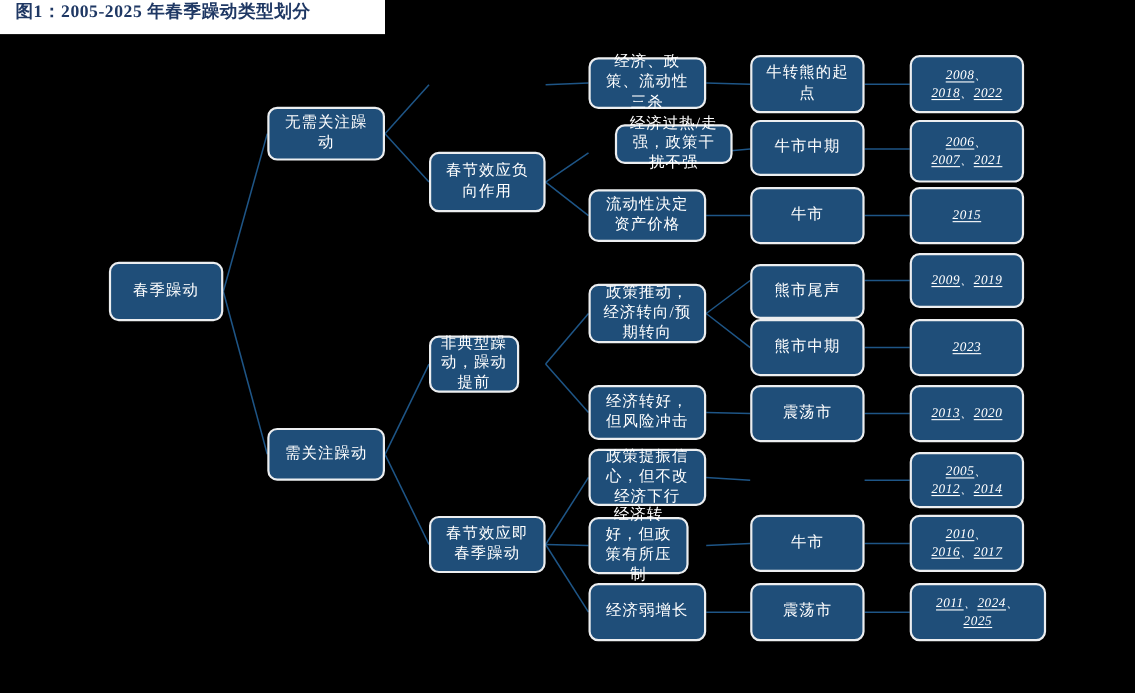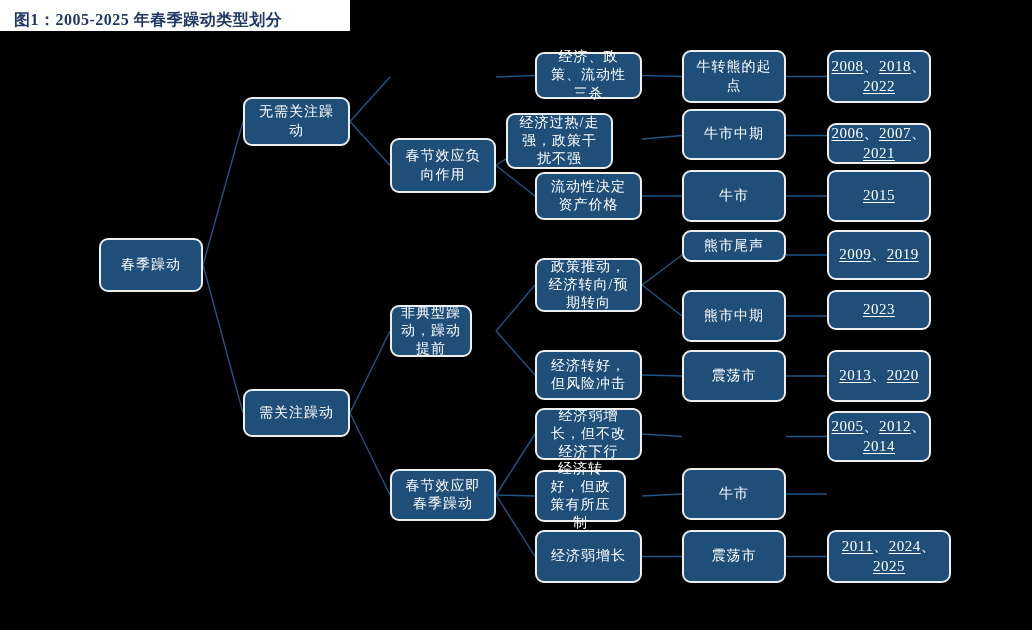--- a/index.html
+++ b/index.html
@@ -7,21 +7,21 @@
     position:relative;
     width:1032px;height:630px;
     background:#000;
     overflow:hidden;
     font-family:"Liberation Serif","DejaVu Serif",serif;
   }
   .title-strip{
     position:absolute;left:0;top:0;
     width:350px;height:31px;
     background:#ffffff;
-    display:flex;align-items:flex-end;
+    display:flex;align-items:flex-start;
     box-sizing:border-box;
     padding-left:14px;
   }
   .title-text{
     color:#1f3864;
     font-size:16px;
     font-weight:bold;
     letter-spacing:0.5px;
     white-space:nowrap;
   }
@@ -34,23 +34,24 @@
     border-radius:9px;
     color:#ffffff;
     display:flex;align-items:center;justify-content:center;
     text-align:center;
     font-size:14px;
     line-height:1.3;
     letter-spacing:1px;
     padding:2px 7px;
   }
   .node.years{
-    font-size:15px;
+    font-size:12px;
     letter-spacing:0.5px;
-    padding:2px 1px;
+    padding:2px 17px;
+    font-style:italic;
   }
   .node.years .yr{
     text-decoration:underline;
     text-underline-offset:2px;
   }
   .node.years .sep{text-decoration:none;}
 </style>
 </head>
 <body>
 
@@ -98,55 +99,58 @@
   <div class="node" style="left:99px;top:238px;width:104px;height:54px">春季躁动</div>
 
   <div class="node" style="left:243px;top:97px;width:107px;height:49px">无需关注躁动</div>
   <div class="node" style="left:243px;top:389px;width:107px;height:48px">需关注躁动</div>
 
   <div class="node" style="left:390px;top:138px;width:106px;height:55px">春节效应负向作用</div>
   <div class="node" style="left:390px;top:305px;width:82px;height:52px">非典型躁动，躁动提前</div>
   <div class="node" style="left:390px;top:469px;width:106px;height:52px">春节效应即春季躁动</div>
 
   <div class="node" style="left:535px;top:52px;width:107px;height:47px">经济、政策、流动性三杀</div>
-  <div class="node" style="left:506px;top:113px;width:107px;height:56px">经济过热/走强，政策干扰不强</div>
+  <div class="node" style="left:559px;top:113px;width:107px;height:36px">经济过热/走强，政策干扰不强</div>
   <div class="node" style="left:535px;top:172px;width:107px;height:48px">流动性决定资产价格</div>
   <div class="node" style="left:535px;top:258px;width:107px;height:54px">政策推动，经济转向/预期转向</div>
   <div class="node" style="left:535px;top:350px;width:107px;height:50px">经济转好，但风险冲击</div>
-  <div class="node" style="left:535px;top:408px;width:107px;height:52px">经济弱增长，但不改经济下行</div>
+  <div class="node" style="left:535px;top:408px;width:107px;height:52px">政策提振信心，但不改经济下行</div>
   <div class="node" style="left:535px;top:470px;width:91px;height:52px">经济转好，但政策有所压制</div>
   <div class="node" style="left:535px;top:530px;width:107px;height:53px">经济弱增长</div>
 
   <div class="node" style="left:682px;top:50px;width:104px;height:53px">牛转熊的起点</div>
   <div class="node" style="left:682px;top:109px;width:104px;height:51px">牛市中期</div>
   <div class="node" style="left:682px;top:170px;width:104px;height:52px">牛市</div>
-  <div class="node" style="left:682px;top:230px;width:104px;height:32px">熊市尾声</div>
+  <div class="node" style="left:682px;top:240px;width:104px;height:50px">熊市尾声</div>
   <div class="node" style="left:682px;top:290px;width:104px;height:52px">熊市中期</div>
   <div class="node" style="left:682px;top:350px;width:104px;height:52px">震荡市</div>
   <div class="node" style="left:682px;top:468px;width:104px;height:52px">牛市</div>
   <div class="node" style="left:682px;top:530px;width:104px;height:53px">震荡市</div>
 
   <div class="node years" style="left:827px;top:50px;width:104px;height:53px">
       <span><span class="yr">2008</span><span class="sep">、</span><span class="yr">2018</span><span class="sep">、</span><span class="yr">2022</span></span>
     </div>
-  <div class="node years" style="left:827px;top:123px;width:104px;height:41px">
+  <div class="node years" style="left:827px;top:109px;width:104px;height:57px">
       <span><span class="yr">2006</span><span class="sep">、</span><span class="yr">2007</span><span class="sep">、</span><span class="yr">2021</span></span>
     </div>
   <div class="node years" style="left:827px;top:170px;width:104px;height:52px">
       <span><span class="yr">2015</span></span>
     </div>
   <div class="node years" style="left:827px;top:230px;width:104px;height:50px">
       <span><span class="yr">2009</span><span class="sep">、</span><span class="yr">2019</span></span>
     </div>
-  <div class="node years" style="left:827px;top:290px;width:104px;height:40px">
+  <div class="node years" style="left:827px;top:290px;width:104px;height:52px">
       <span><span class="yr">2023</span></span>
     </div>
   <div class="node years" style="left:827px;top:350px;width:104px;height:52px">
       <span><span class="yr">2013</span><span class="sep">、</span><span class="yr">2020</span></span>
     </div>
   <div class="node years" style="left:827px;top:411px;width:104px;height:51px">
       <span><span class="yr">2005</span><span class="sep">、</span><span class="yr">2012</span><span class="sep">、</span><span class="yr">2014</span></span>
     </div>
+  <div class="node years" style="left:827px;top:468px;width:104px;height:52px">
+      <span><span class="yr">2010</span><span class="sep">、</span><span class="yr">2016</span><span class="sep">、</span><span class="yr">2017</span></span>
+    </div>
   <div class="node years" style="left:827px;top:530px;width:124px;height:53px">
       <span><span class="yr">2011</span><span class="sep">、</span><span class="yr">2024</span><span class="sep">、</span><span class="yr">2025</span></span>
     </div>
 
 </div>
 
 </body></html>

